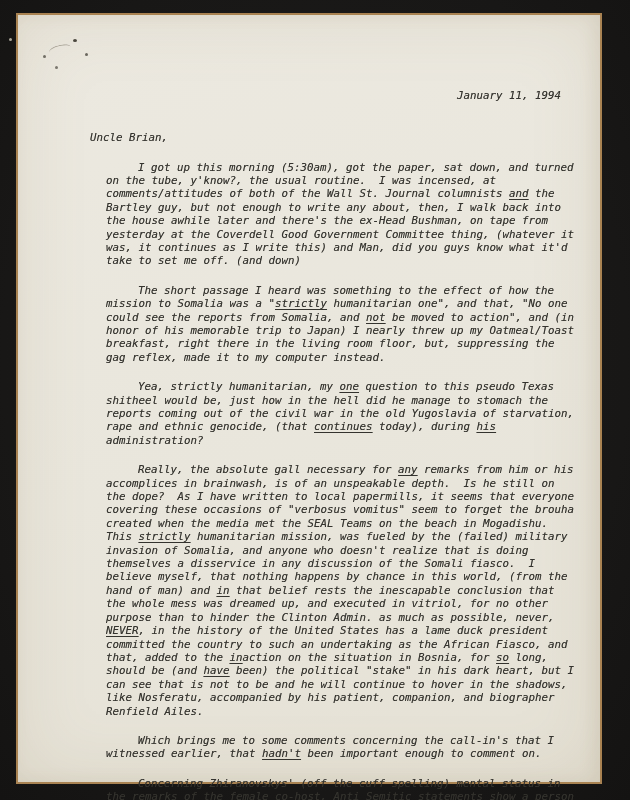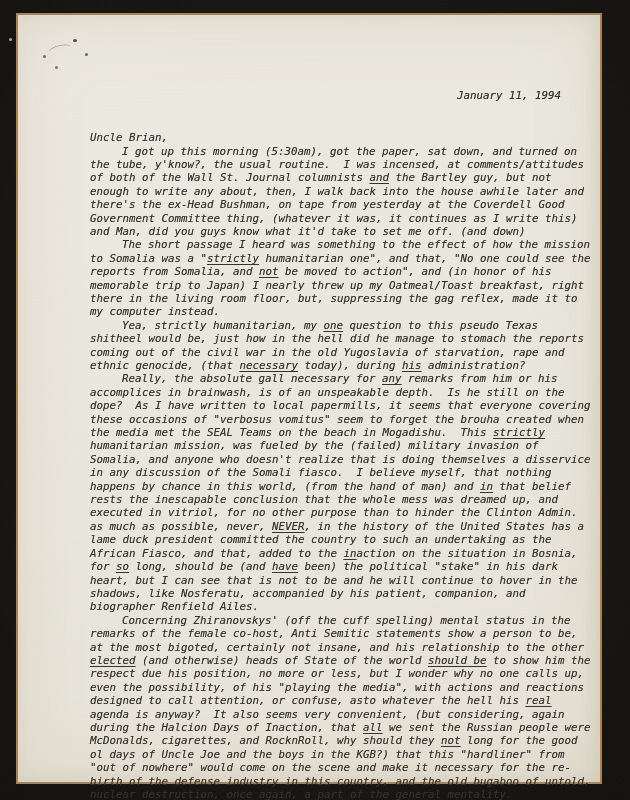--- a/index.html
+++ b/index.html
@@ -23,21 +23,21 @@
   .ink {
     font-style: italic;
     color: #34332e;
     font-size: 10.8px;
     line-height: 13.4px;
     text-shadow: 0 0 0.6px rgba(52,51,46,0.55);
   }
   .date { position: absolute; left: 439px; top: 74px; white-space: nowrap; }
   .salutation { position: absolute; left: 72px; top: 116px; white-space: nowrap; }
   .letter-body { position: absolute; left: 72px; top: 129.5px; width: 502px; }
-  .para { margin: 0; text-indent: 32px; white-space: pre-wrap; }
+  .para { margin: 16px; text-indent: 32px; white-space: pre-wrap; }
   .para u, .date u {
     text-decoration: underline;
     text-underline-offset: 1.5px;
     text-decoration-thickness: 0.8px;
   }
   .speck { position: absolute; border-radius: 50%; background: #4a473e; }
   .speck.s1 { left: 55px; top: 24px; width: 4px; height: 3px; }
   .speck.s2 { left: 25px; top: 40px; width: 3px; height: 3px; opacity: .75; }
   .speck.s3 { left: 67px; top: 38px; width: 3px; height: 3px; opacity: .8; }
   .speck.s4 { left: 37px; top: 51px; width: 3px; height: 3px; opacity: .7; }
@@ -66,18 +66,19 @@
     <span class="speck s4"></span>
     <span class="scratch"></span>
 
     <div class="date ink">January 11, 1994</div>
 
     <div class="salutation ink">Uncle Brian,</div>
 
     <div class="letter-body ink">
         <p class="para">I got up this morning (5:30am), got the paper, sat down, and turned on the tube, y'know?, the usual routine.  I was incensed, at comments/attitudes of both of the Wall St. Journal columnists <u>and</u> the Bartley guy, but not enough to write any about, then, I walk back into the house awhile later and there's the ex-Head Bushman, on tape from yesterday at the Coverdell Good Government Committee thing, (whatever it was, it continues as I write this) and Man, did you guys know what it'd take to set me off. (and down)</p>
         <p class="para">The short passage I heard was something to the effect of how the mission to Somalia was a "<u>strictly</u> humanitarian one", and that, "No one could see the reports from Somalia, and <u>not</u> be moved to action", and (in honor of his memorable trip to Japan) I nearly threw up my Oatmeal/Toast breakfast, right there in the living room floor, but, suppressing the gag reflex, made it to my computer instead.</p>
-        <p class="para">Yea, strictly humanitarian, my <u>one</u> question to this pseudo Texas shitheel would be, just how in the hell did he manage to stomach the reports coming out of the civil war in the old Yugoslavia of starvation, rape and ethnic genocide, (that <u>necessary</u> today), during <u>his</u> administration?</p>
+        <p class="para">Yea, strictly humanitarian, my <u>one</u> question to this pseudo Texas shitheel would be, just how in the hell did he manage to stomach the reports coming out of the civil war in the old Yugoslavia of starvation, rape and ethnic genocide, (that <u>continues</u> today), during <u>his</u> administration?</p>
         <p class="para">Really, the absolute gall necessary for <u>any</u> remarks from him or his accomplices in brainwash, is of an unspeakable depth.  Is he still on the dope?  As I have written to local papermills, it seems that everyone covering these occasions of "verbosus vomitus" seem to forget the brouha created when the media met the SEAL Teams on the beach in Mogadishu.  This <u>strictly</u> humanitarian mission, was fueled by the (failed) military invasion of Somalia, and anyone who doesn't realize that is doing themselves a disservice in any discussion of the Somali fiasco.  I believe myself, that nothing happens by chance in this world, (from the hand of man) and <u>in</u> that belief rests the inescapable conclusion that the whole mess was dreamed up, and executed in vitriol, for no other purpose than to hinder the Clinton Admin. as much as possible, never, <u>NEVER</u>, in the history of the United States has a lame duck president committed the country to such an undertaking as the African Fiasco, and that, added to the <u>in</u>action on the situation in Bosnia, for <u>so</u> long, should be (and <u>have</u> been) the political "stake" in his dark heart, but I can see that is not to be and he will continue to hover in the shadows, like Nosferatu, accompanied by his patient, companion, and biographer Renfield Ailes.</p>
+        <p class="para">Which brings me to some comments concerning the call-in's that I witnessed earlier, that <u>hadn't</u> been important enough to comment on.</p>
         <p class="para">Concerning Zhiranovskys' (off the cuff spelling) mental status in the remarks of the female co-host, Anti Semitic statements show a person to be, at the most bigoted, certainly not insane, and his relationship to the other <u>elected</u> (and otherwise) heads of State of the world <u>should be</u> to show him the respect due his position, no more or less, but I wonder why no one calls up, even the possibility, of his "playing the media", with actions and reactions designed to call attention, or confuse, asto whatever the hell his <u>real</u> agenda is anyway?  It also seems very convenient, (but considering, again during the Halcion Days of Inaction, that <u>all</u> we sent the Russian people were McDonalds, cigarettes, and RocknRoll, why should they <u>not</u> long for the good ol days of Uncle Joe and the boys in the KGB?) that this "hardliner" from "out of nowhere" would come on the scene and make it necessary for the re-birth of the defense industry in this country, and the old bugaboo of untold, nuclear destruction, once again, a part of the general mentality.</p>
       </div>
   </div>
 </div>
 
 </body></html>

